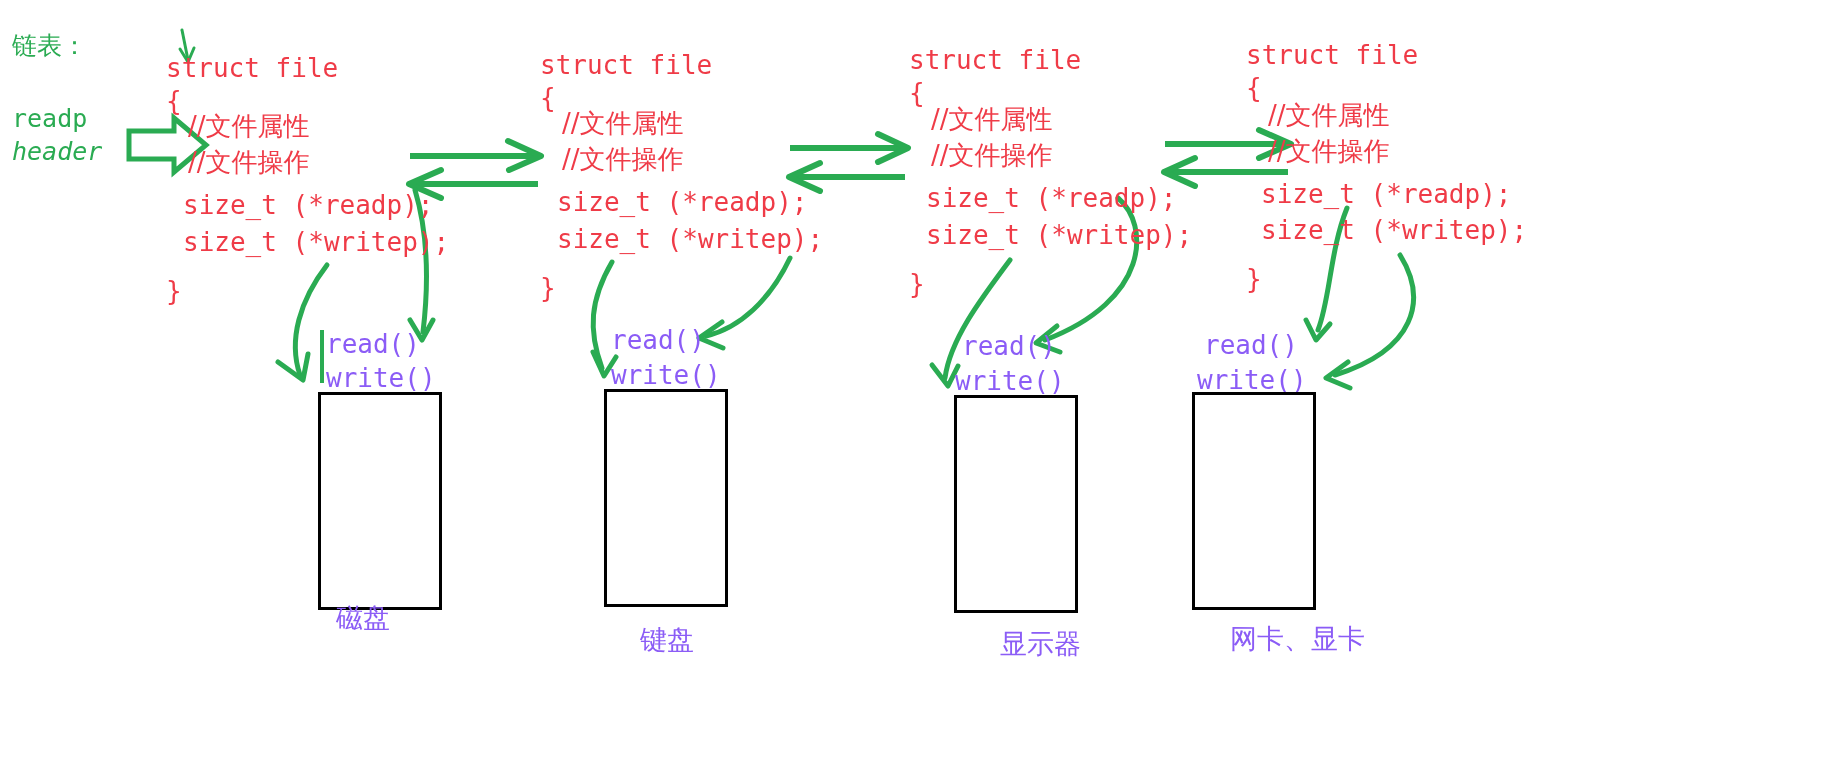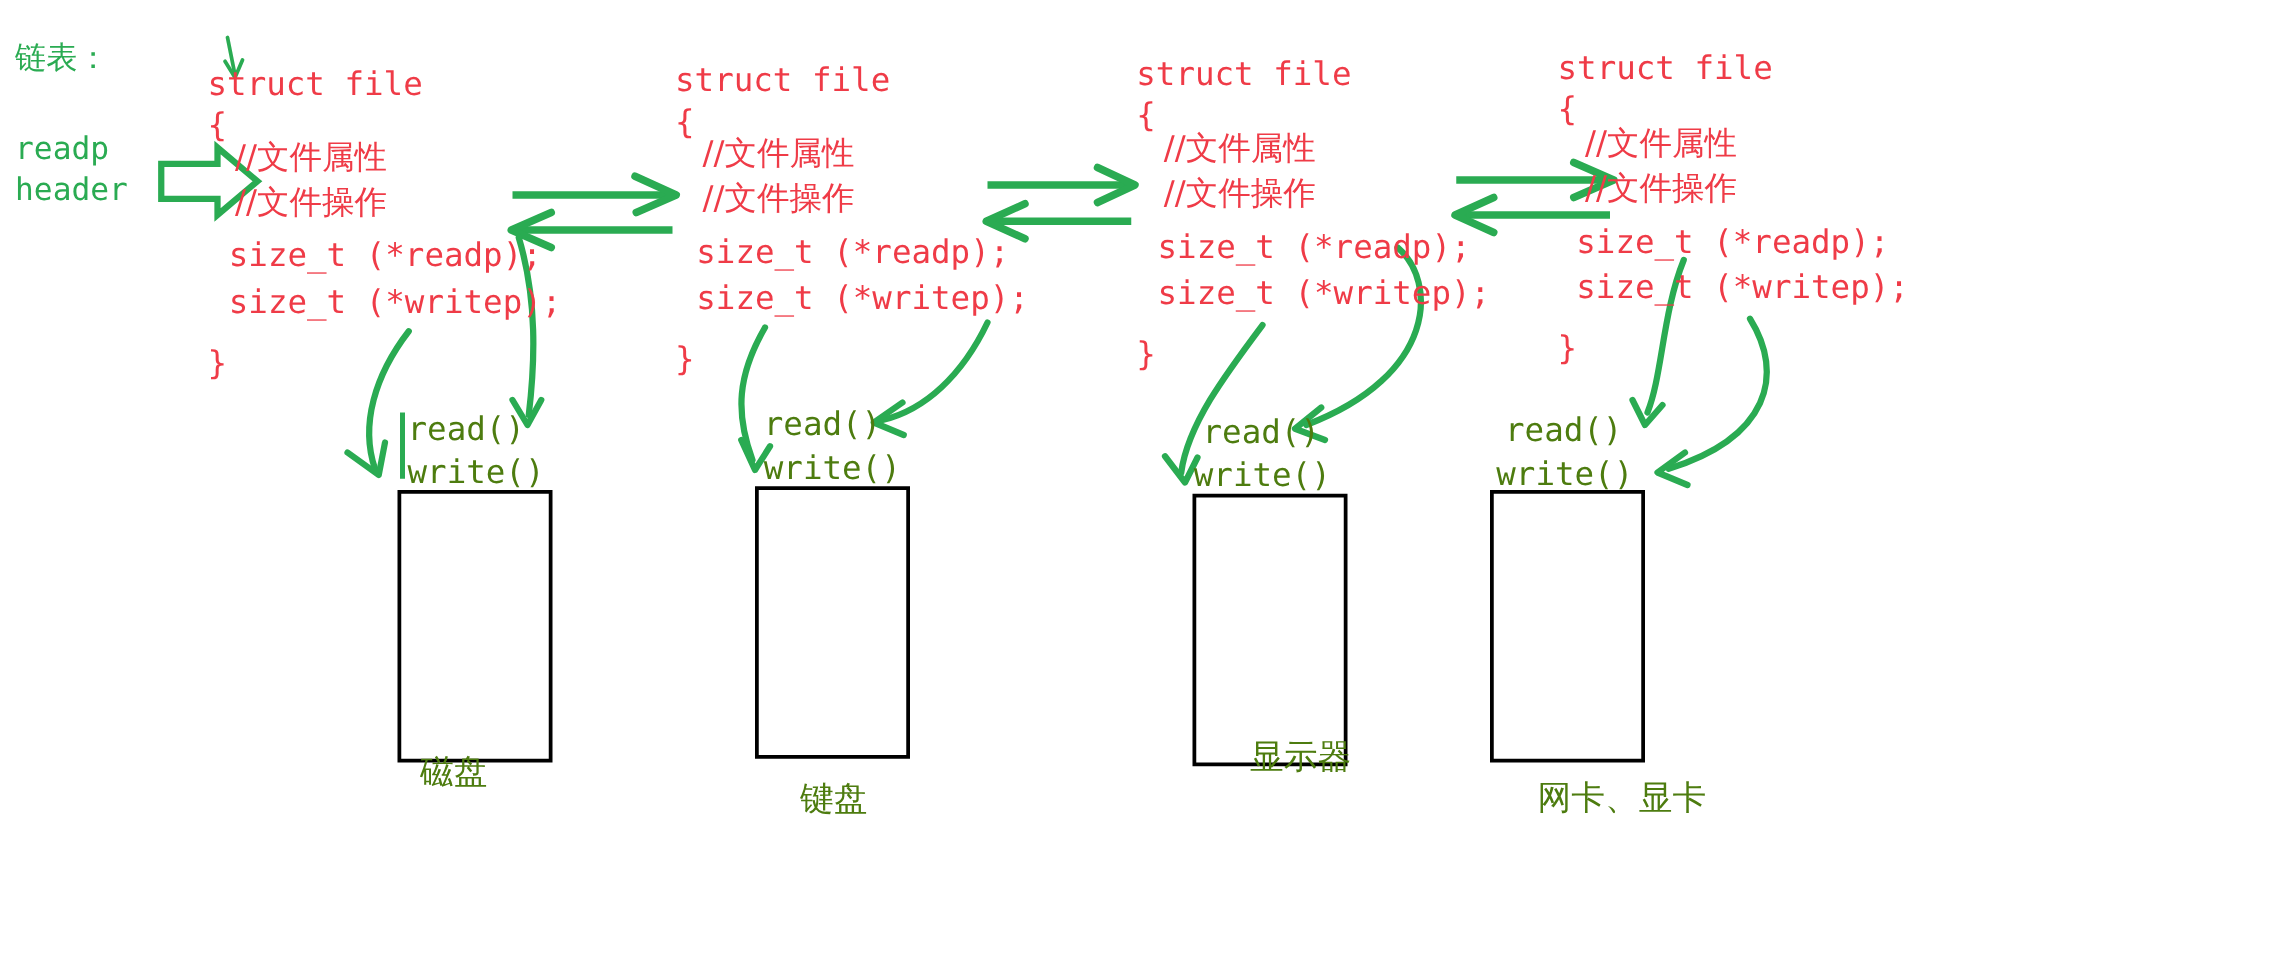--- a/index.html
+++ b/index.html
@@ -29,21 +29,21 @@
     pointer-events: none;
   }
   .txt {
     position: absolute;
     white-space: pre;
     line-height: 1;
     font-family: "DejaVu Sans Mono", "Liberation Mono", monospace;
   }
   .green  { color: #2aab52; }
   .red    { color: #ef3b47; }
-  .black  { color: #4d7c0f; }
+  .black  { color: #8b5cf6; }
 
   .cjk {
     font-family: "DejaVu Sans", "Liberation Sans", sans-serif;
   }
 
   .hdr-label   { font-size: 25px; }
   .code        { font-size: 26px; }
   .code-cjk    { font-size: 26px; }
   .rw          { font-size: 26px; }
   .devlabel    { font-size: 27px; }
@@ -100,21 +100,21 @@
 
     <path d="M 1347,208 C 1330,250 1330,300 1318,330" stroke="#2aab52" stroke-width="5" fill="none" stroke-linecap="round"></path>
     <path d="M 1306,320 L 1316,340 L 1330,324" stroke="#2aab52" stroke-width="5" fill="none" stroke-linecap="round" stroke-linejoin="round"></path>
     <path d="M 1400,255 C 1428,300 1415,350 1335,375" stroke="#2aab52" stroke-width="5" fill="none" stroke-linecap="round"></path>
     <path d="M 1348,362 L 1326,378 L 1350,388" stroke="#2aab52" stroke-width="5" fill="none" stroke-linecap="round" stroke-linejoin="round"></path>
 
   </svg>
 
   <div class="txt cjk green hdr-label" style="left:12px; top:33px;">链表：</div>
   <div class="txt green hdr-label" style="left:12px; top:106px;">readp</div>
-  <div class="txt green hdr-label" style="left:12px; top:139px;">header</div>
+  <div class="txt green hdr-label" style="left:12px; top:139px;font-style:italic;">header</div>
 
 
   <div class="txt red code" style="left:166px; top:55px;">struct file</div>
   <div class="txt red code" style="left:166px; top:88px;">{</div>
   <div class="txt red code-cjk cjk" style="left:188px; top:113px;">//文件属性</div>
   <div class="txt red code-cjk cjk" style="left:188px; top:149px;">//文件操作</div>
   <div class="txt red code" style="left:183px; top:192px;">size_t (*readp);</div>
   <div class="txt red code" style="left:183px; top:229px;">size_t (*writep);</div>
   <div class="txt red code" style="left:166px; top:278px;">}</div>
   <div class="txt black rw" style="left:326px; top:331px;">read()</div>
@@ -137,21 +137,21 @@
   <div class="txt red code" style="left:909px; top:47px;">struct file</div>
   <div class="txt red code" style="left:909px; top:80px;">{</div>
   <div class="txt red code-cjk cjk" style="left:931px; top:106px;">//文件属性</div>
   <div class="txt red code-cjk cjk" style="left:931px; top:142px;">//文件操作</div>
   <div class="txt red code" style="left:926px; top:185px;">size_t (*readp);</div>
   <div class="txt red code" style="left:926px; top:222px;">size_t (*writep);</div>
   <div class="txt red code" style="left:909px; top:271px;">}</div>
   <div class="txt black rw" style="left:962px; top:333px;">read()</div>
   <div class="txt black rw" style="left:955px; top:368px;">write()</div>
   <div class="device-box" style="left:954px; top:395px; width:124px; height:218px;"></div>
-  <div class="txt cjk black devlabel" style="left:1000px; top:592px;">显示器</div>
+  <div class="txt cjk black devlabel" style="left:1000px; top:630px;">显示器</div>
 
   <div class="txt red code" style="left:1246px; top:42px;">struct file</div>
   <div class="txt red code" style="left:1246px; top:75px;">{</div>
   <div class="txt red code-cjk cjk" style="left:1268px; top:102px;">//文件属性</div>
   <div class="txt red code-cjk cjk" style="left:1268px; top:138px;">//文件操作</div>
   <div class="txt red code" style="left:1261px; top:181px;">size_t (*readp);</div>
   <div class="txt red code" style="left:1261px; top:217px;">size_t (*writep);</div>
   <div class="txt red code" style="left:1246px; top:266px;">}</div>
   <div class="txt black rw" style="left:1204px; top:332px;">read()</div>
   <div class="txt black rw" style="left:1197px; top:367px;">write()</div>

